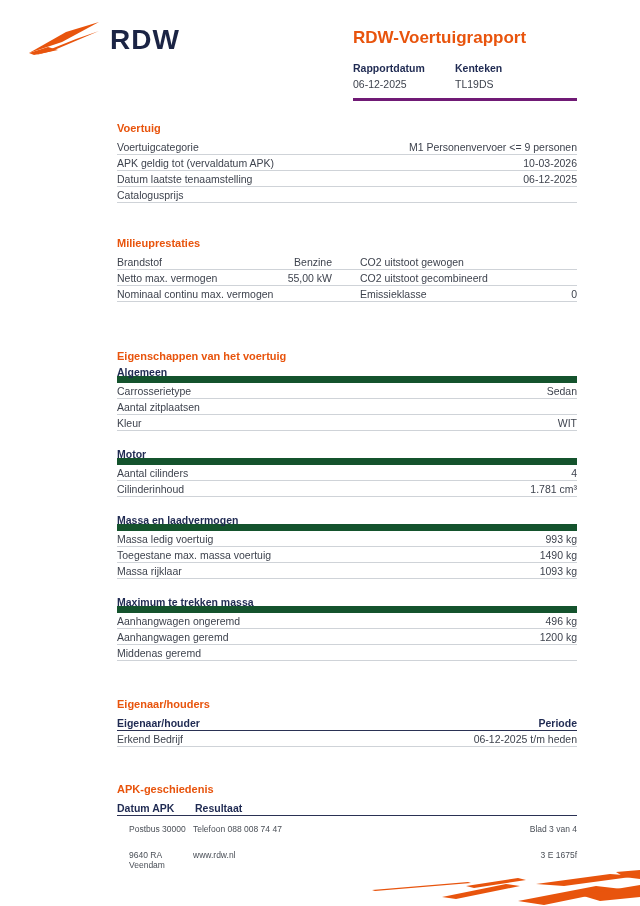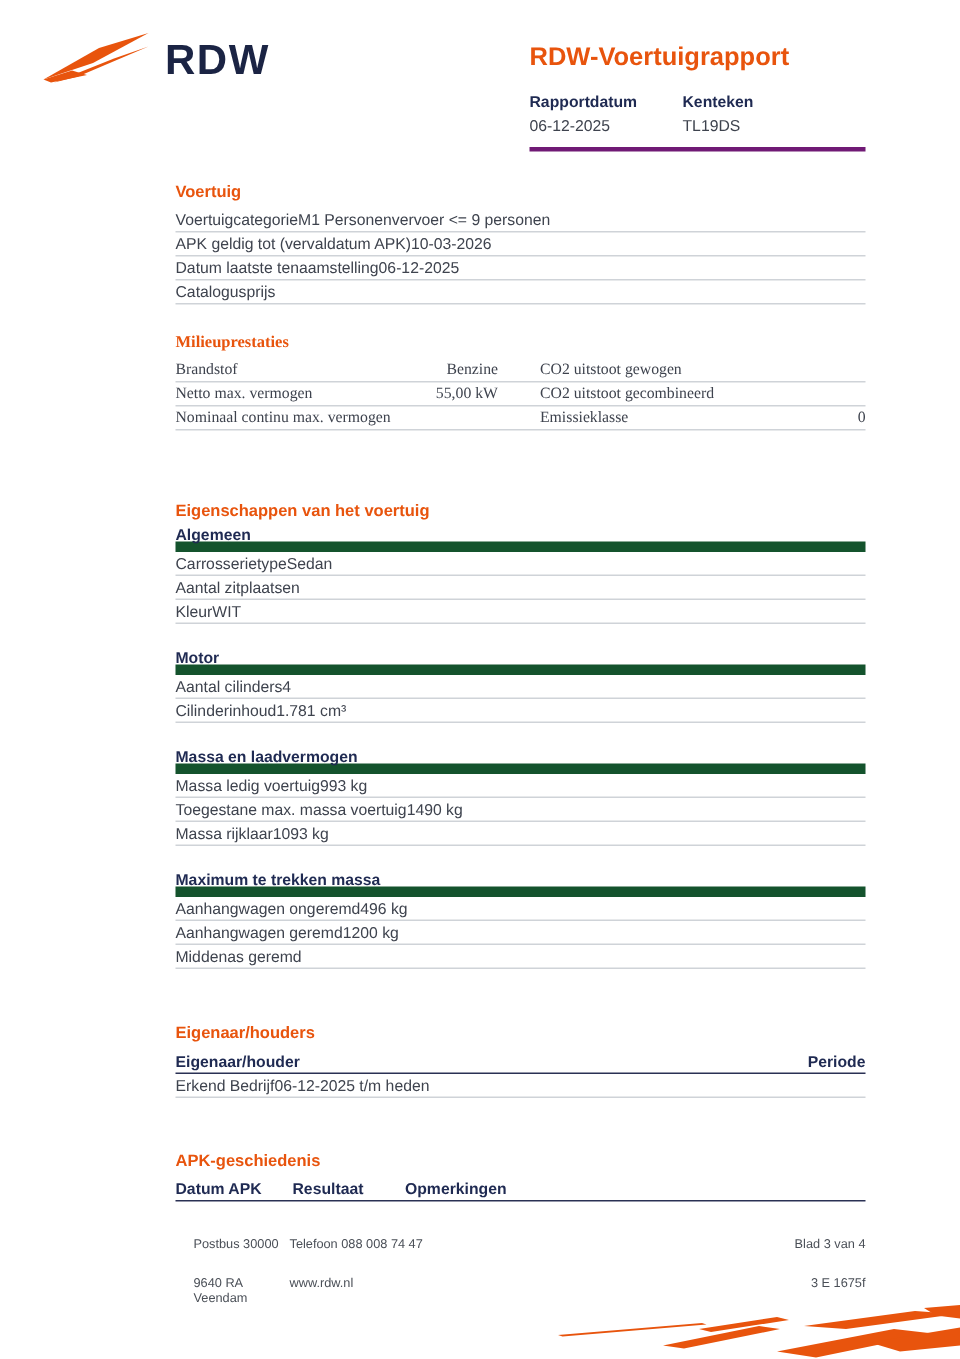--- a/index.html
+++ b/index.html
@@ -13,36 +13,36 @@
   .report-head { position:absolute; left:353px; top:28px; width:224px; }
   .title { font-size:17px; font-weight:bold; color:#e8540d; line-height:20px; margin-bottom:14px; }
   .meta { display:flex; padding-bottom:8px; border-bottom:3px solid #701a75; }
   .meta-col1 { width:102px; }
   .meta-label { font-size:10.5px; font-weight:bold; color:#1f2a52; margin-bottom:4px; }
   .meta-value { font-size:10.5px; color:#3e434e; }
 
   
   .content { position:absolute; left:117px; top:122px; width:460px; }
   .sec-title { color:#e8540d; font-weight:bold; font-size:11px; line-height:13px; margin-bottom:4px; }
-  .row { display:flex; align-items:center; height:16px;
-         border-bottom:1px solid #cfd3d8; font-size:10.5px; color:#3e434e; }
+  .row { display:flex; justify-content:space-between; align-items:center; height:16px;
+         border-bottom:1px solid #cfd3d8; font-size:10.5px; color:#3e434e;gap:41px; }
   .row .val { text-align:right; }
 
   .mrow { display:flex; align-items:center; height:16px; border-bottom:1px solid #cfd3d8;
           font-size:10.5px; color:#3e434e; }
   .mrow .ml { width:168px; }
   .mrow .mv { width:47px; text-align:right; }
   .mrow .msp { width:28px; }
   .mrow .mrl { flex:1; }
   .mrow .mrv { text-align:right; }
 
   .subhead { display:flex; align-items:center; height:16px; font-size:10.5px; font-weight:bold;
              color:#1f2a52; border-bottom:7px solid #14532d; }
   .sub { margin-top:18px; }
-  .sec-milieu { margin-top:19px;font-family:Liberation Serif, serif; }
+  .sec-milieu { margin-top:34px; }
   .sec-eig { margin-top:48px; }
   .sec-owner { margin-top:37px; }
   .sec-apk { margin-top:36px; }
 
   .thead { display:flex; justify-content:space-between; align-items:center; height:16px;
            font-size:10.5px; font-weight:bold; color:#1f2a52; border-bottom:1px solid #2a3154; }
   .apk-head { display:flex; align-items:center; height:16px; font-size:10.5px; font-weight:bold;
               color:#1f2a52; border-bottom:1px solid #2a3154; }
   .apk-c1 { width:78px; }
   .apk-c2 { width:75px; }
@@ -206,21 +206,20 @@
         <span class="lbl">Erkend Bedrijf</span>
         <span class="val">06-12-2025 t/m heden</span>
       </div>
     </div>
 
     <div class="sec-apk">
       <div class="sec-title">APK-geschiedenis</div>
       <div class="apk-head">
         <span class="apk-c1">Datum APK</span>
         <span class="apk-c2">Resultaat</span>
-        <span class="apk-c3">Opmerkingen</span>
       </div>
     </div>
 
   </div>
 
   <div class="footer">
     <div class="f-line">
       <span class="f-c1">Postbus 30000</span>
       <span class="f-c2">Telefoon 088 008 74 47</span>
       <span class="f-c3">Blad 3 van 4</span>

